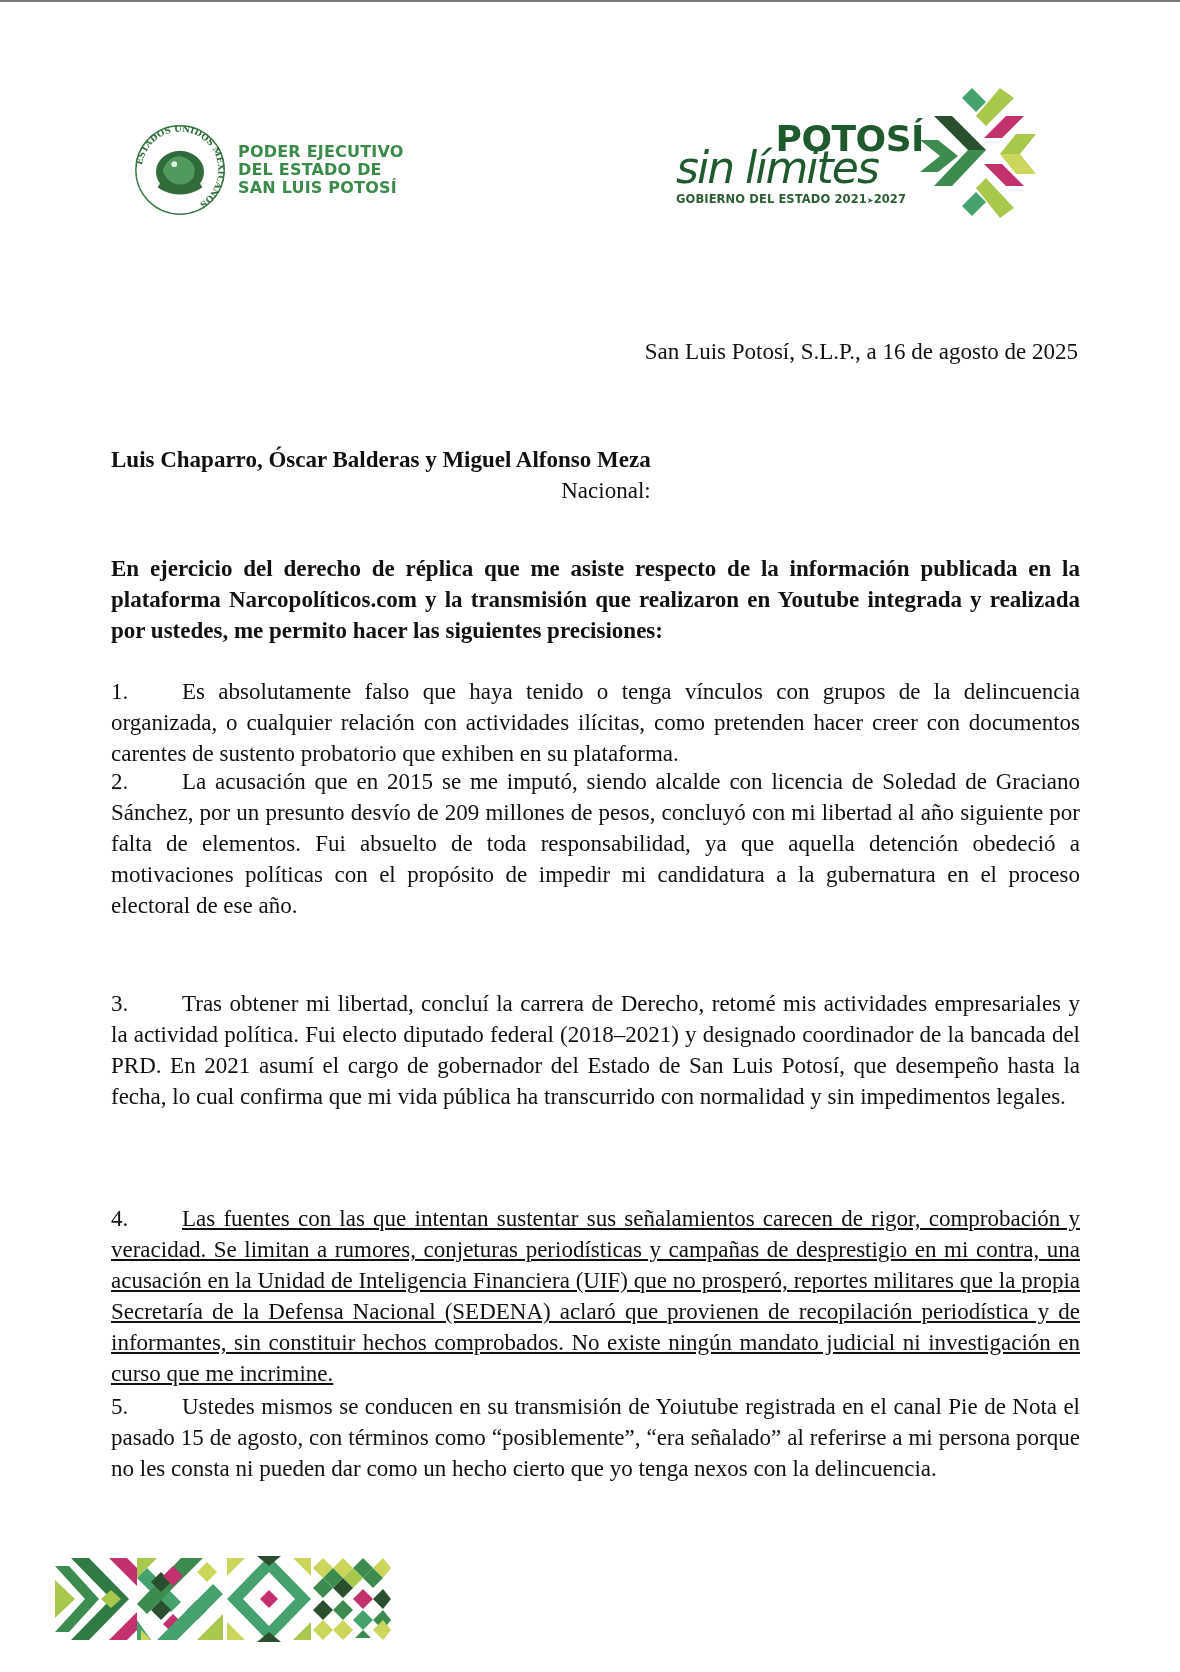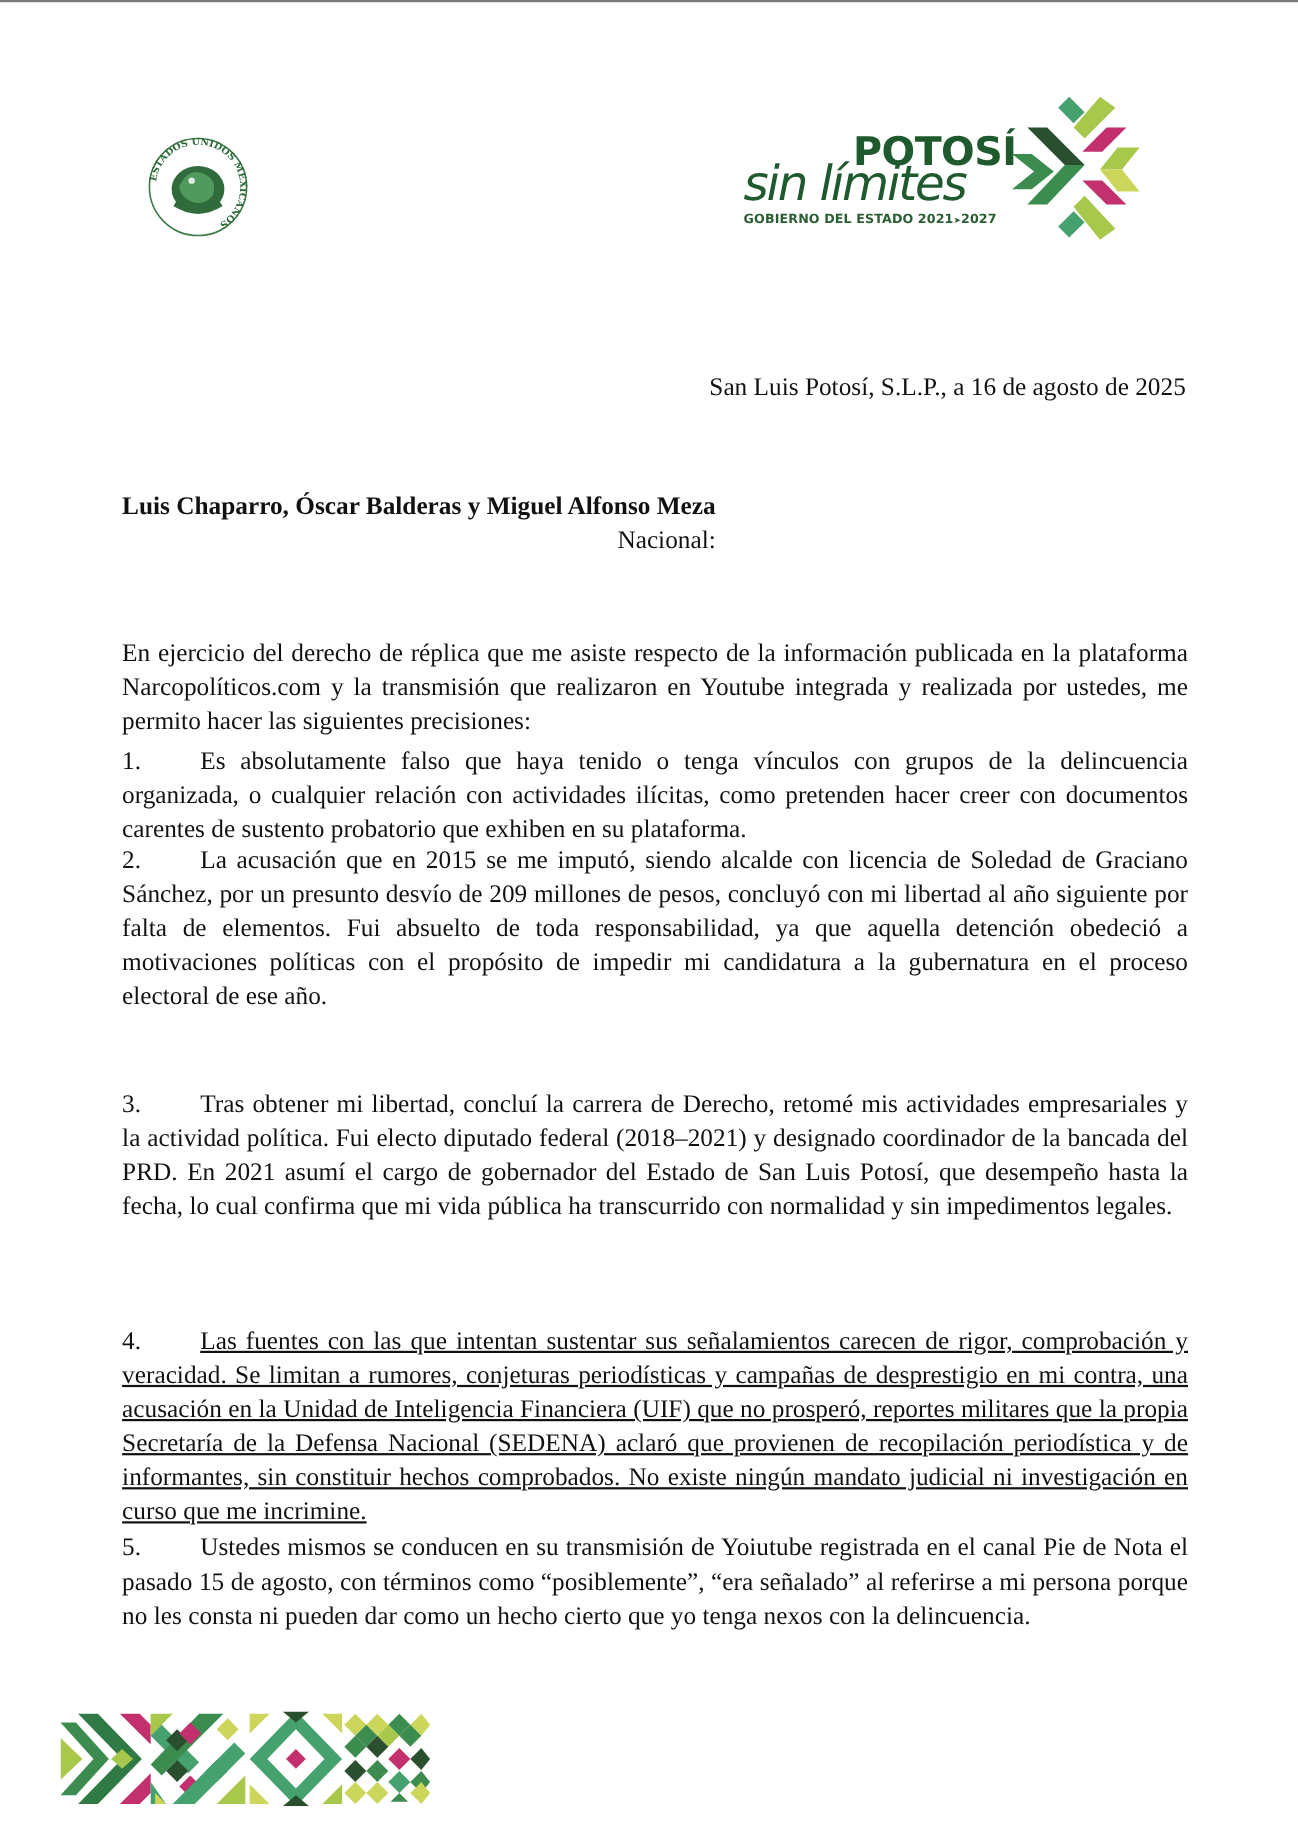--- a/index.html
+++ b/index.html
@@ -18,21 +18,21 @@
   .sinlimites { position: absolute; left: 0; top: 58px; font-family: "DejaVu Sans", sans-serif; font-weight: normal; font-style: italic; color: #1f5a2e; font-size: 44px; letter-spacing: -2px; line-height: 44px; white-space: nowrap; }
   .gobierno { position: absolute; left: 0; top: 104px; font-family: "DejaVu Sans", sans-serif; font-weight: bold; color: #2c5e33; font-size: 11.5px; white-space: nowrap; letter-spacing: 0.1px; }
   .burst { position: absolute; left: 920px; top: 88px; width: 130px; height: 130px; }
 
   
   .doc { font-family: "Liberation Serif", "DejaVu Serif", serif; color: #111; font-size: 23px; line-height: 31px; text-align: right; }
   .date { position: absolute; right: 102px; top: 336px; white-space: nowrap; }
   .recipients { position: absolute; left: 111px; top: 428px; }
   .recipients .names { font-weight: bold; margin-top: 16px; }
   .para { position: absolute; left: 111px; width: 969px; text-align: justify; }
-  .p-intro { top: 578px; }
+  .p-intro { top: 553px; font-weight: bold; }
   .p1 { top: 676px; }
   .p2 { top: 766px; }
   .p3 { top: 988px; }
   .p4 { top: 1203px; text-decoration: underline; }
   .p5 { top: 1391px; }
   .num { display: inline-block; width: 71px; }
 
   .footer-pattern { position: absolute; left: 55px; top: 1556px; width: 336px; height: 86px; }
 </style>
 </head>
@@ -47,20 +47,25 @@
     </defs>
     <circle cx="50" cy="50" r="46" fill="none" stroke="#3d7a48" stroke-width="1.5"></circle>
     <text font-family="DejaVu Serif, serif" font-size="9" font-weight="bold" fill="#2f6b3b">
       <textPath href="#ringpath" startOffset="2%">ESTADOS UNIDOS MEXICANOS</textPath>
     </text>
     <ellipse cx="50" cy="52" rx="25" ry="22" fill="#2f6b3b"></ellipse>
     <path d="M32 50 q10 -22 28 -10 q8 6 4 18 q-8 10 -20 6 q-10 -4 -12 -14z" fill="#4f9a5c"></path>
     <path d="M28 66 q22 14 44 0" stroke="#2f6b3b" stroke-width="5" fill="none"></path>
     <circle cx="44" cy="44" r="3" fill="#dfeee0"></circle>
   </svg>
+  <div class="poder-text">
+    <div>PODER EJECUTIVO</div>
+    <div>DEL ESTADO DE</div>
+    <div>SAN LUIS POTOSÍ</div>
+  </div>
 </div>
 
 <div class="potosi">
   <div class="potosi-word">POTOSÍ</div>
   <div class="sinlimites">sin límites</div>
   <div class="gobierno">
     <span>GOBIERNO DEL ESTADO 2021</span><span style="font-size:8px;">➤</span><span>2027</span>
   </div>
 </div>
 

